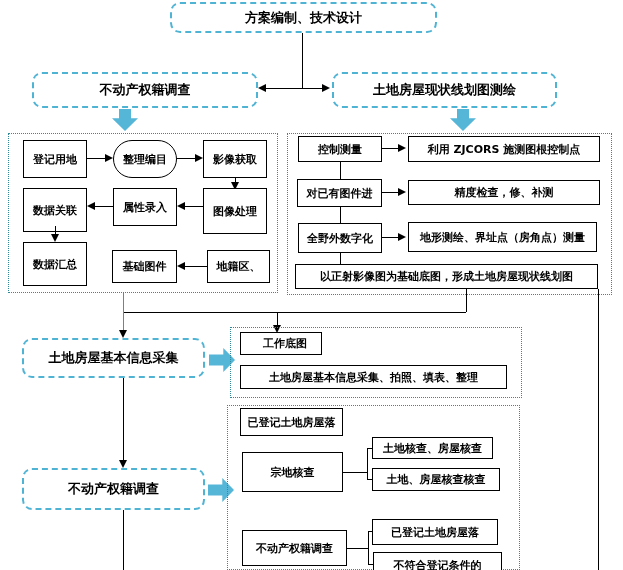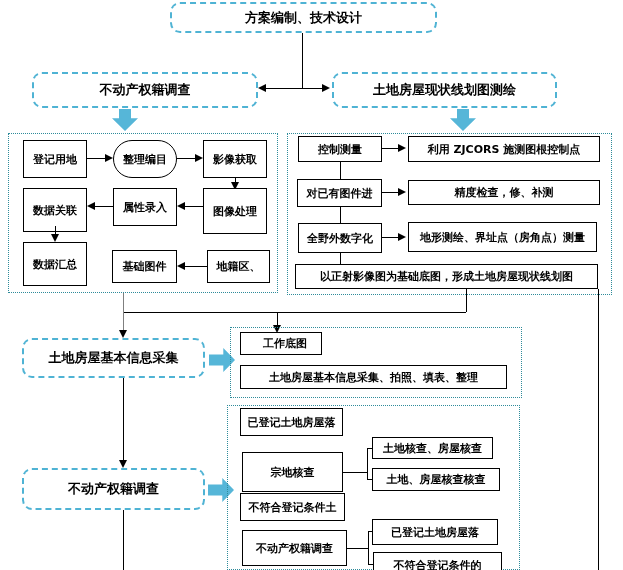--- a/index.html
+++ b/index.html
@@ -134,21 +134,20 @@
   <div class="box" style="left:240px;top:408px;width:103px;height:28px;">已登记土地房屋落</div>
 
   <div class="box" style="left:242px;top:452px;width:101px;height:40px;">宗地核查</div>
   <div class="lh" style="left:343px;top:472px;width:24px;"></div>
   <div class="lv" style="left:367px;top:448px;height:32px;"></div>
   <div class="lh" style="left:367px;top:448px;width:5px;"></div>
   <div class="lh" style="left:367px;top:479px;width:5px;"></div>
   <div class="box" style="left:372px;top:437px;width:121px;height:22px;">土地核查、房屋核查</div>
   <div class="box" style="left:372px;top:468px;width:128px;height:23px;">土地、房屋核查核查</div>
 
-  <div class="box" style="left:240px;top:493px;width:105px;height:28px;">不符合登记条件土</div>
 
   <div class="box" style="left:242px;top:530px;width:105px;height:36px;">不动产权籍调查</div>
   <div class="lh" style="left:347px;top:548px;width:21px;"></div>
   <div class="lv" style="left:368px;top:531px;height:34px;"></div>
   <div class="lh" style="left:368px;top:531px;width:4px;"></div>
   <div class="lh" style="left:368px;top:564px;width:5px;"></div>
   <div class="box" style="left:372px;top:519px;width:126px;height:26px;">已登记土地房屋落</div>
   <div class="box" style="left:373px;top:552px;width:129px;height:26px;">不符合登记条件的</div>
 
 </div>

